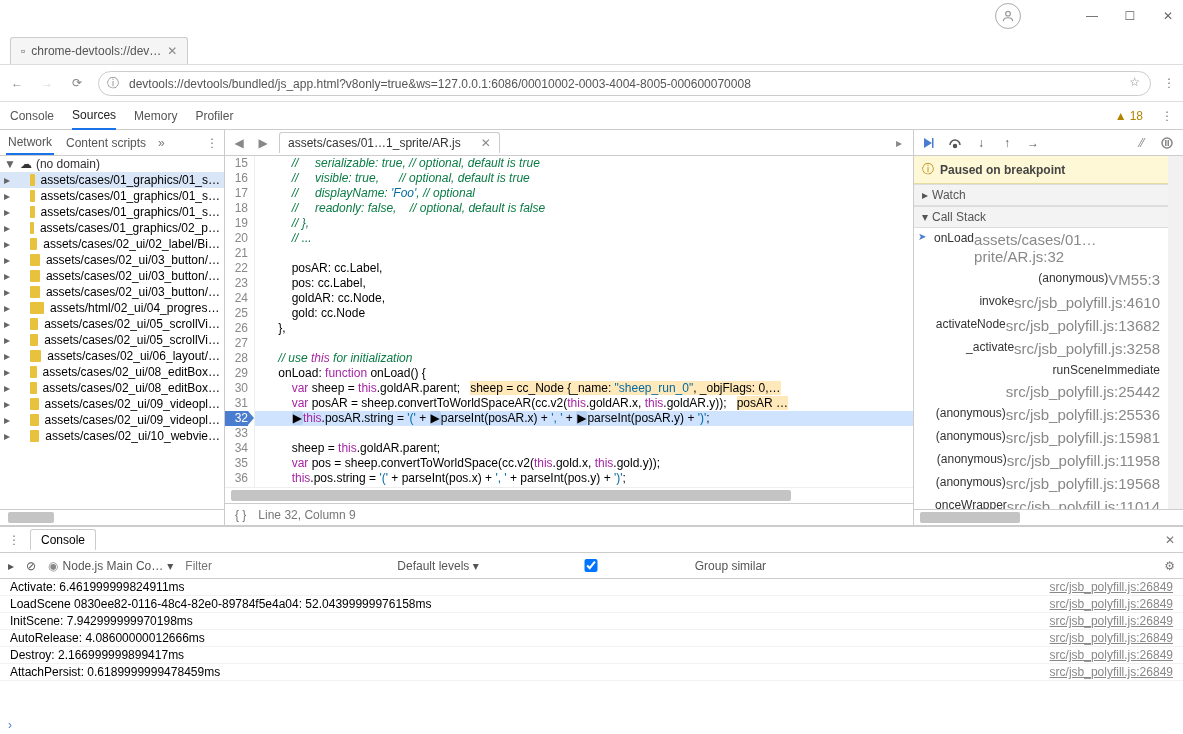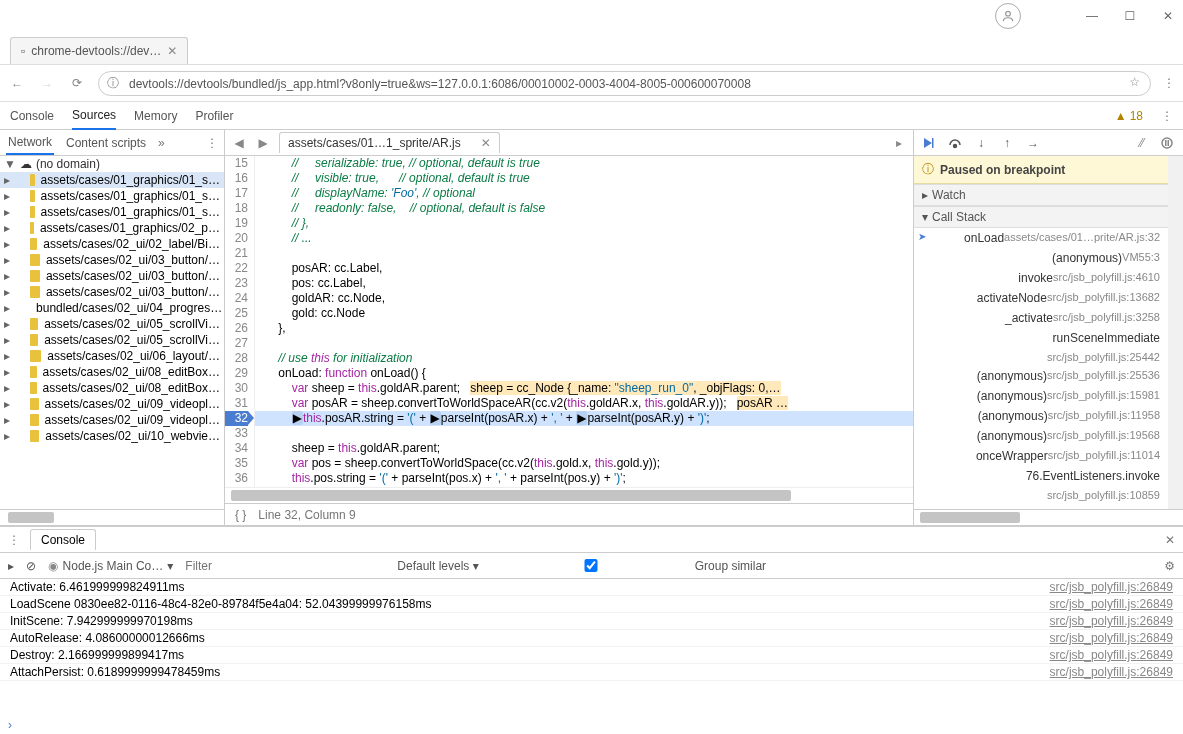--- a/index.html
+++ b/index.html
@@ -69,21 +69,21 @@
 
 
 .right { width: 270px; border-left:1px solid #ccc; display:flex; flex-direction:column; }
 .dbg-toolbar { height: 26px; border-bottom:1px solid #ccc; display:flex; align-items:center; padding:0 8px; gap:12px; color:#4a7dd0; }
 .dbg-toolbar .ico { width:14px; text-align:center; }
 .paused { background:#fff8d6; border-bottom:1px solid #e5dca0; padding:5px 8px; display:flex; align-items:center; gap:6px; color:#444;}
 .section-hdr { background:#f3f3f3; border-bottom:1px solid #ddd; border-top:1px solid #ddd; padding:3px 8px; color:#555; display:flex; align-items:center; gap:4px;}
 .stack { flex:1; overflow:auto; }
 .frame { display:flex; justify-content:flex-end; padding:3px 8px 3px 20px; color:#333; position:relative;}
 .frame.cur::before { content:"➤"; position:absolute; left:4px; color:#4a7dd0; font-size:10px;}
-.frame .loc { color:#888; font-size:11px;}
+.frame .loc { color:#888; font-size:15px;}
 .frame .fn { color:#333; }
 .right-scroll { width:15px; background:#f1f1f1; }
 .right-wrap { display:flex; flex:1; min-height:0;}
 .right-hscroll { height:16px; border-top:1px solid #ccc; position:relative;}
 .right-hscroll .thumb-h { position:absolute; left:6px; top:2px; width:100px; height:11px; background:#c4c4c4; border-radius:2px; }
 
 
 .drawer { height: 208px; display:flex; flex-direction:column; border-top:1px solid #ccc; }
 .drawer-tabs { height: 26px; border-bottom:1px solid #ccc; display:flex; align-items:center; padding:0 8px; gap:10px;}
 .drawer-tabs .dt { border:1px solid #ccc; border-bottom:none; border-radius:3px 3px 0 0; padding:3px 10px;}
@@ -197,21 +197,21 @@
             <span>assets/cases/02_ui/03_button/…</span>
           </div>
           <div class="nav-row">
             <span class="tri">▸</span>
             <span class="folder-icon"></span>
             <span>assets/cases/02_ui/03_button/…</span>
           </div>
           <div class="nav-row">
             <span class="tri">▸</span>
             <span class="folder-icon"></span>
-            <span>bundled/cases/02_ui/04_progres…</span>
+            <span>assets/html/02_ui/04_progres…</span>
           </div>
           <div class="nav-row">
             <span class="tri">▸</span>
             <span class="folder-icon"></span>
             <span>assets/cases/02_ui/05_scrollVi…</span>
           </div>
           <div class="nav-row">
             <span class="tri">▸</span>
             <span class="folder-icon"></span>
             <span>assets/cases/02_ui/05_scrollVi…</span>

